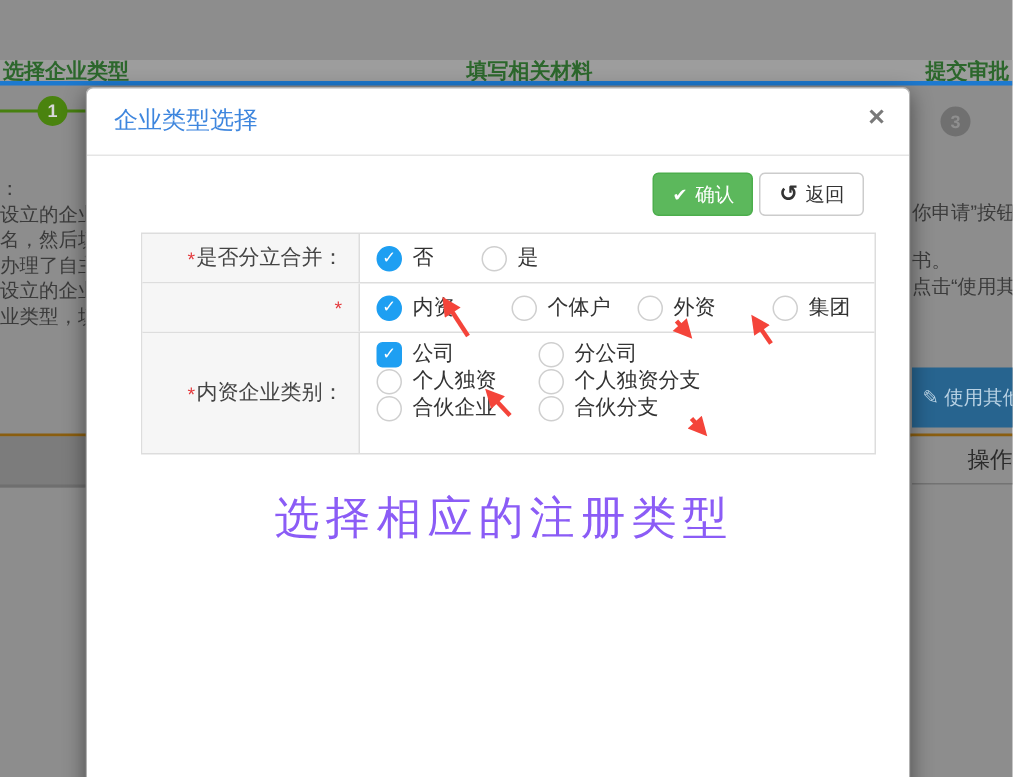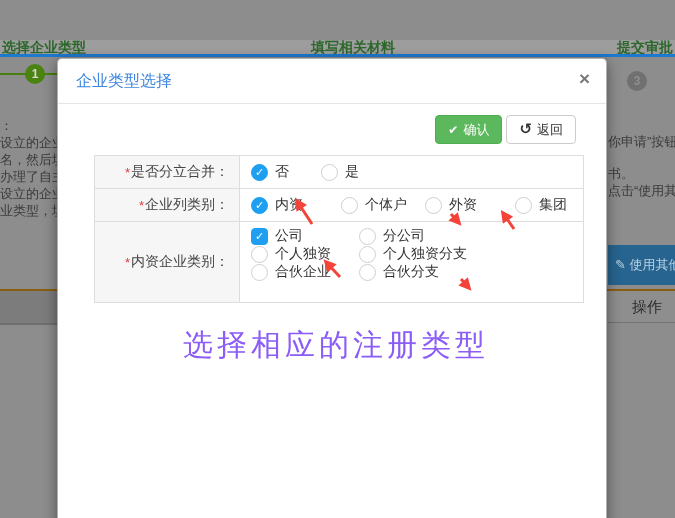--- a/index.html
+++ b/index.html
@@ -18,21 +18,21 @@
   .bg-circle.c3 { left:627px; top:31px; background:#707070; color:#8f8f8f; }
   .bg-lefttext { position:absolute; left:0; top:77px; width:57px; overflow:hidden; font-size:13px;
                  line-height:17px; color:#3b3b3b; white-space:nowrap; }
   .bg-righttext { position:absolute; left:608px; width:67px; overflow:hidden; font-size:13px;
                   line-height:17px; color:#3b3b3b; white-space:nowrap; }
   .bg-use-other { position:absolute; left:608px; top:205px; width:90px; height:40px; background:#27648f;
                   color:#b9d2e4; font-size:13px; line-height:40px; padding-left:7px; white-space:nowrap; overflow:hidden; }
   .bg-orangeline { position:absolute; left:0; top:249px; width:675px; height:2px; background:#8a5e10; }
   .bg-left-panel { position:absolute; left:0; top:251px; width:57px; height:34px; background:#7c7c7c; border-bottom:2px solid #6f6f6f; }
   .bg-ops-header { position:absolute; left:608px; top:251px; width:67px; height:32px; background:#8e8e8e;
-                   border-bottom:1px solid #737373; color:#2b2b2b; font-size:15px; line-height:32px; padding-left:24px; }
+                   border-bottom:1px solid #737373; color:#2b2b2b; font-size:15px; line-height:32px; padding-left:24px;text-align:right; }
 
   
   .modal { position:absolute; left:57px; top:18px; width:550px; height:482px; background:#fff;
            border:1px solid rgba(0,0,0,.3); border-radius:5px; box-shadow:0 4px 14px rgba(0,0,0,.45); z-index:10; }
   .modal-header { position:relative; height:45px; border-bottom:1px solid #e5e5e5; }
   .modal-title { position:absolute; left:18px; top:0; line-height:44px; font-size:16px; color:#3e86de; }
   .modal-close { position:absolute; right:16px; top:9px; font-size:19px; font-weight:bold; color:#333;
                  opacity:.65; cursor:pointer; background:none; border:none; font-family:inherit; }
 
   .btn-row { position:absolute; right:30px; top:56px; display:flex; gap:4px; }
@@ -143,21 +143,20 @@
           <span class="opt">
               <span class="ico"></span>
               <span>是</span>
             </span>
         </div>
       </div>
 
       <div class="frow r2">
         <div class="frow-label">
             <span class="req">*</span>
-            <span>企业列类别：</span>
           </div>
         <div class="frow-content">
           <span class="opt">
               <span class="ico checked">
                 <span class="tick">✓</span>
               </span>
               <span>内资</span>
             </span>
           <span class="opt">
               <span class="ico"></span>

